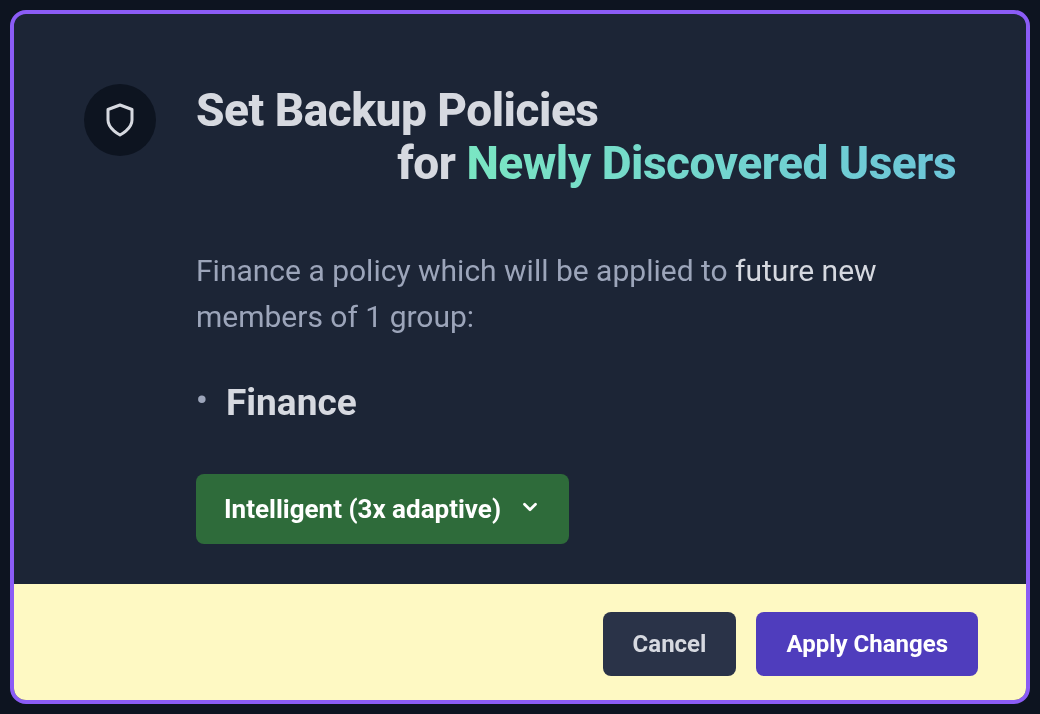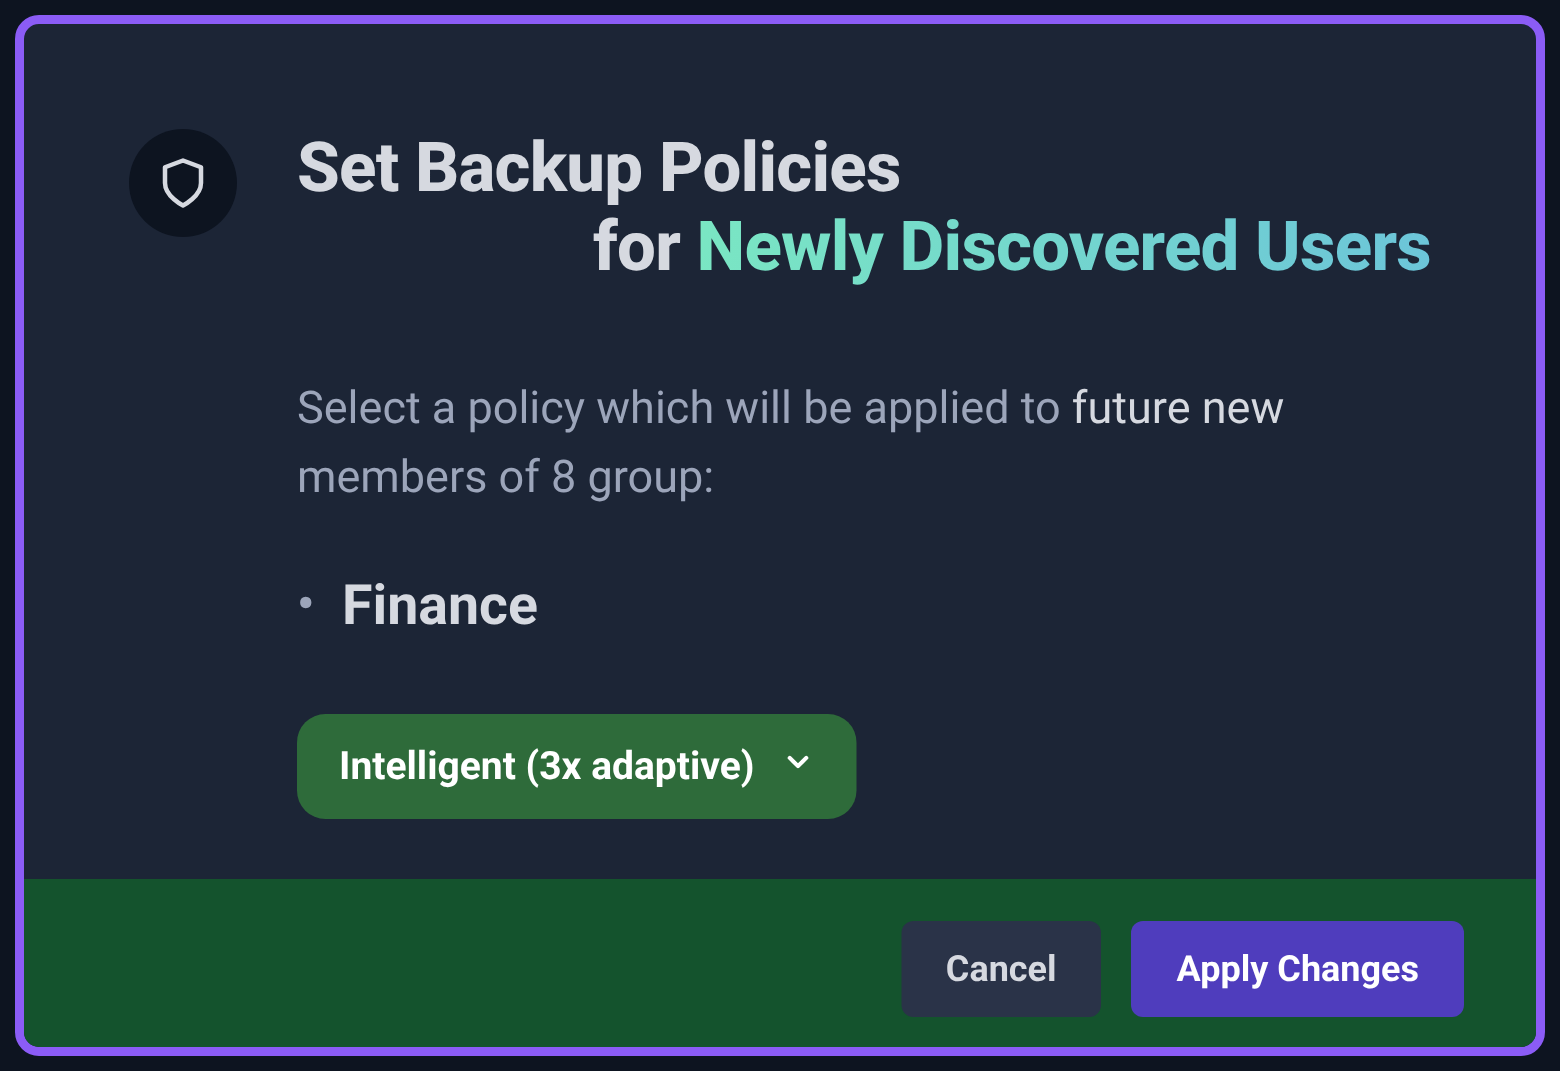--- a/index.html
+++ b/index.html
@@ -16,21 +16,21 @@
       display: flex;
       align-items: center;
       justify-content: center;
       overflow: hidden;
     }
     
     .modal {
       width: 1020px;
       height: 694px;
       background: #1c2536;
-      border: 6px solid #8b5cf6;
+      border: 4px solid #8b5cf6;
       border-radius: 16px;
       display: flex;
       flex-direction: column;
       overflow: hidden;
     }
     
     .modal-body {
       flex: 1;
       padding: 70px 70px 40px 70px;
       display: flex;
@@ -118,35 +118,35 @@
       font-size: 32px;
     }
     
     .dropdown {
       display: inline-flex;
       align-items: center;
       gap: 18px;
       background: #2e6b3a;
       color: #ffffff;
       border: none;
-      border-radius: 19px;
+      border-radius: 8px;
       padding: 20px 28px;
       font-size: 26px;
       font-weight: 700;
       cursor: pointer;
       font-family: inherit;
     }
     
     .dropdown svg {
       width: 22px;
       height: 22px;
     }
     
     .modal-footer {
-      background: #14532d;
+      background: #fef9c3;
       padding: 28px 48px;
       display: flex;
       justify-content: flex-end;
       gap: 20px;
     }
     
     .btn {
       border: none;
       border-radius: 8px;
       padding: 18px 30px;
@@ -182,21 +182,21 @@
 
     <div class="content">
       <h1 class="title">
         <span>Set Backup Policies</span>
         <span class="title-sub">
           <span class="title-prefix">for </span><span class="title-highlight">Newly Discovered Users</span>
         </span>
       </h1>
       
       <p class="description">
-        <span>Select a policy which will be applied to </span><strong>future new</strong><span> members of 8 group:</span>
+        <span>Finance a policy which will be applied to </span><strong>future new</strong><span> members of 1 group:</span>
       </p>
       
       <ul class="group-list">
         <li>Finance</li>
       </ul>
       
       <button class="dropdown">
         <span>Intelligent (3x adaptive)</span>
         <span>
           <svg viewBox="0 0 24 24" fill="none" stroke="#ffffff" stroke-width="3" stroke-linecap="round" stroke-linejoin="round">

